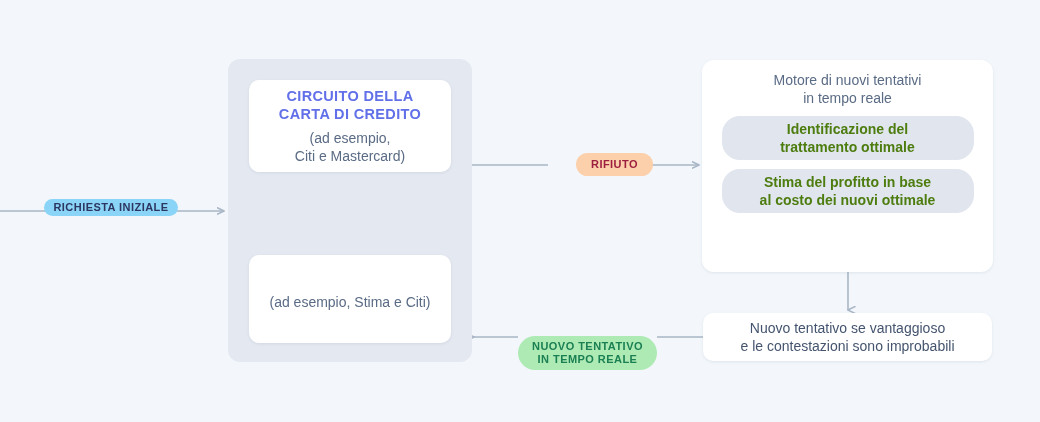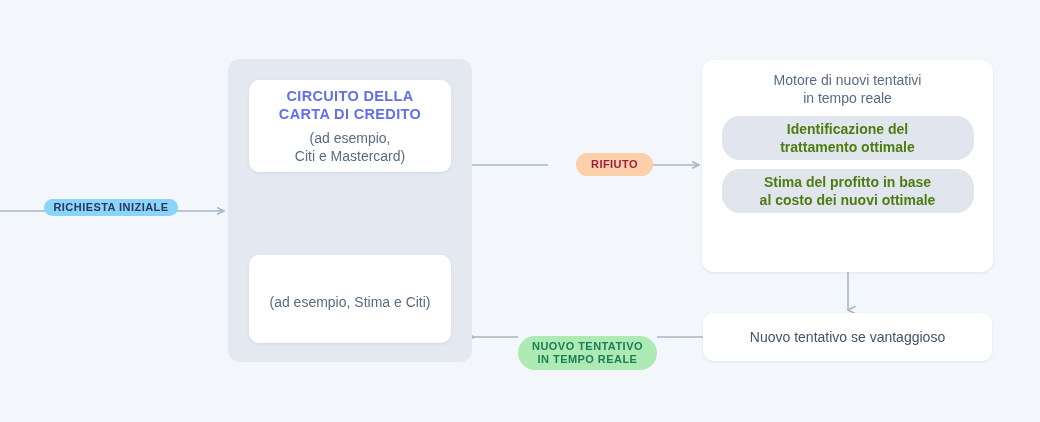--- a/index.html
+++ b/index.html
@@ -253,20 +253,21 @@
       <div>
         <span>Stima del profitto in base</span><br>
         <span>al costo dei nuovi ottimale</span>
       </div>
     </div>
   </div>
 
   <div class="card card-outcome">
     <div class="outcome-text">
       <span>Nuovo tentativo se vantaggioso</span><br>
+      <span>e le contestazioni sono improbabili</span>
     </div>
   </div>
 
   <div class="pill pill-initial">
     <span>RICHIESTA INIZIALE</span>
   </div>
 
   <div class="pill pill-decline">
     <span>RIFIUTO</span>
   </div>

